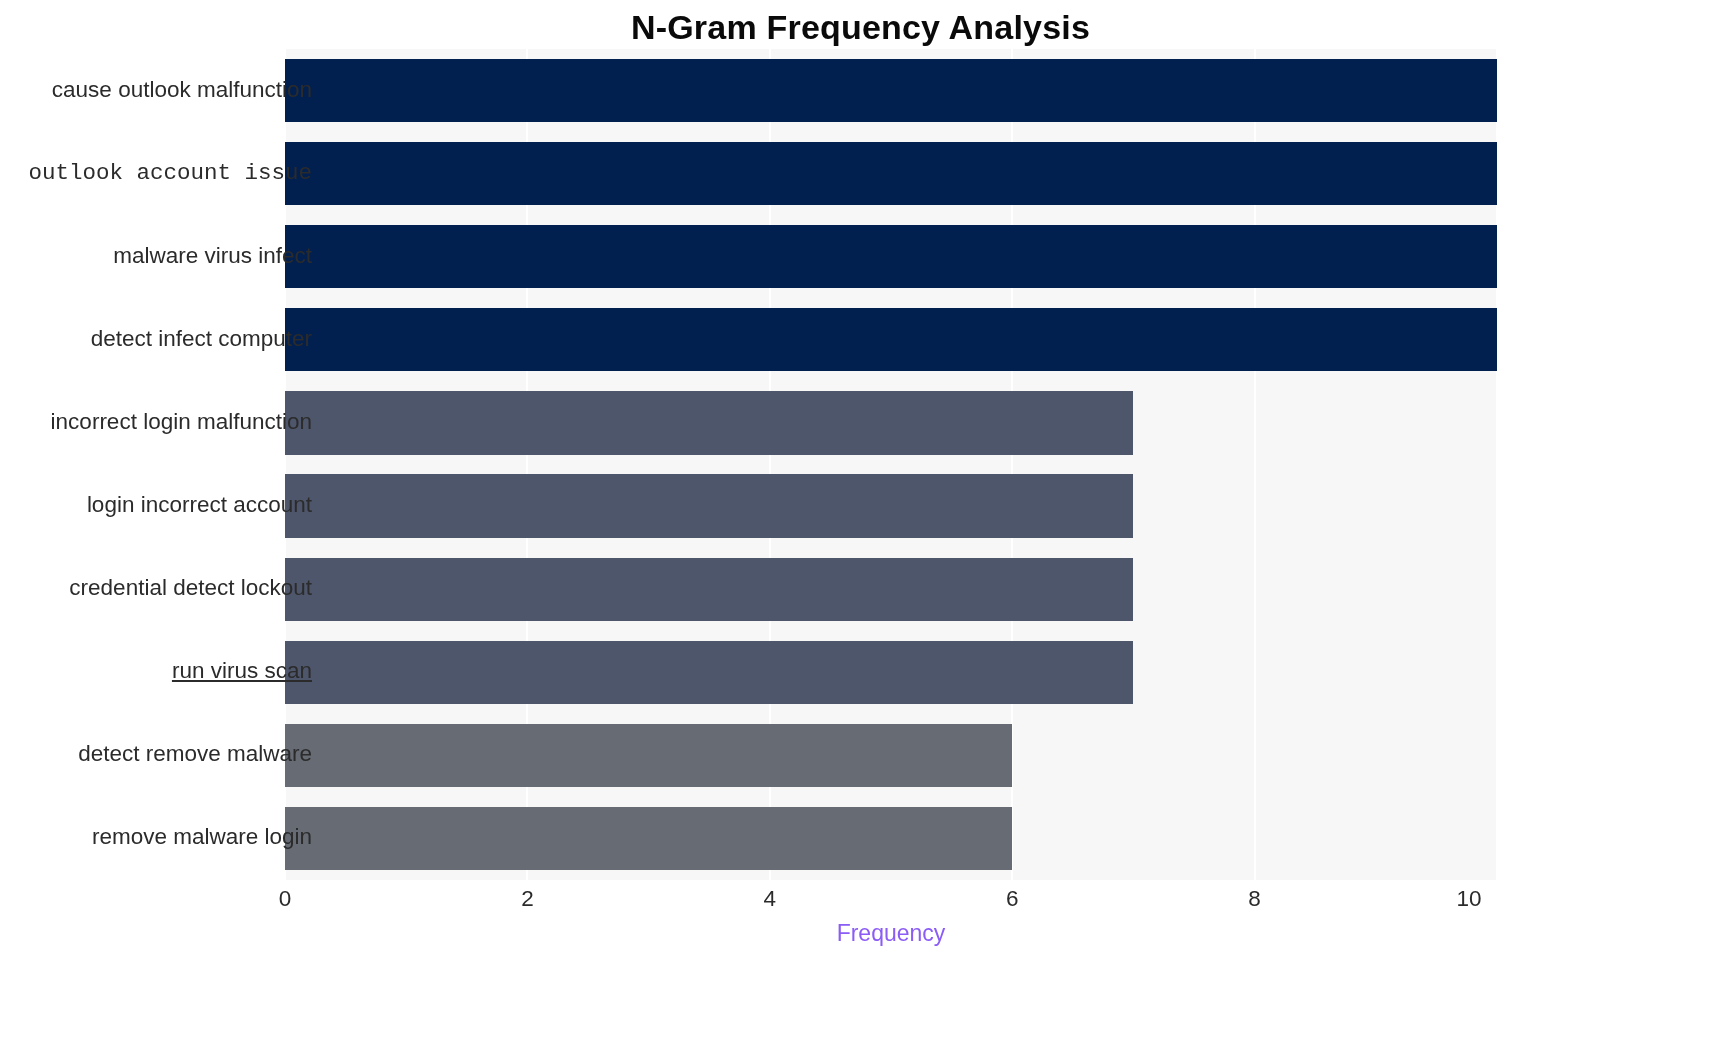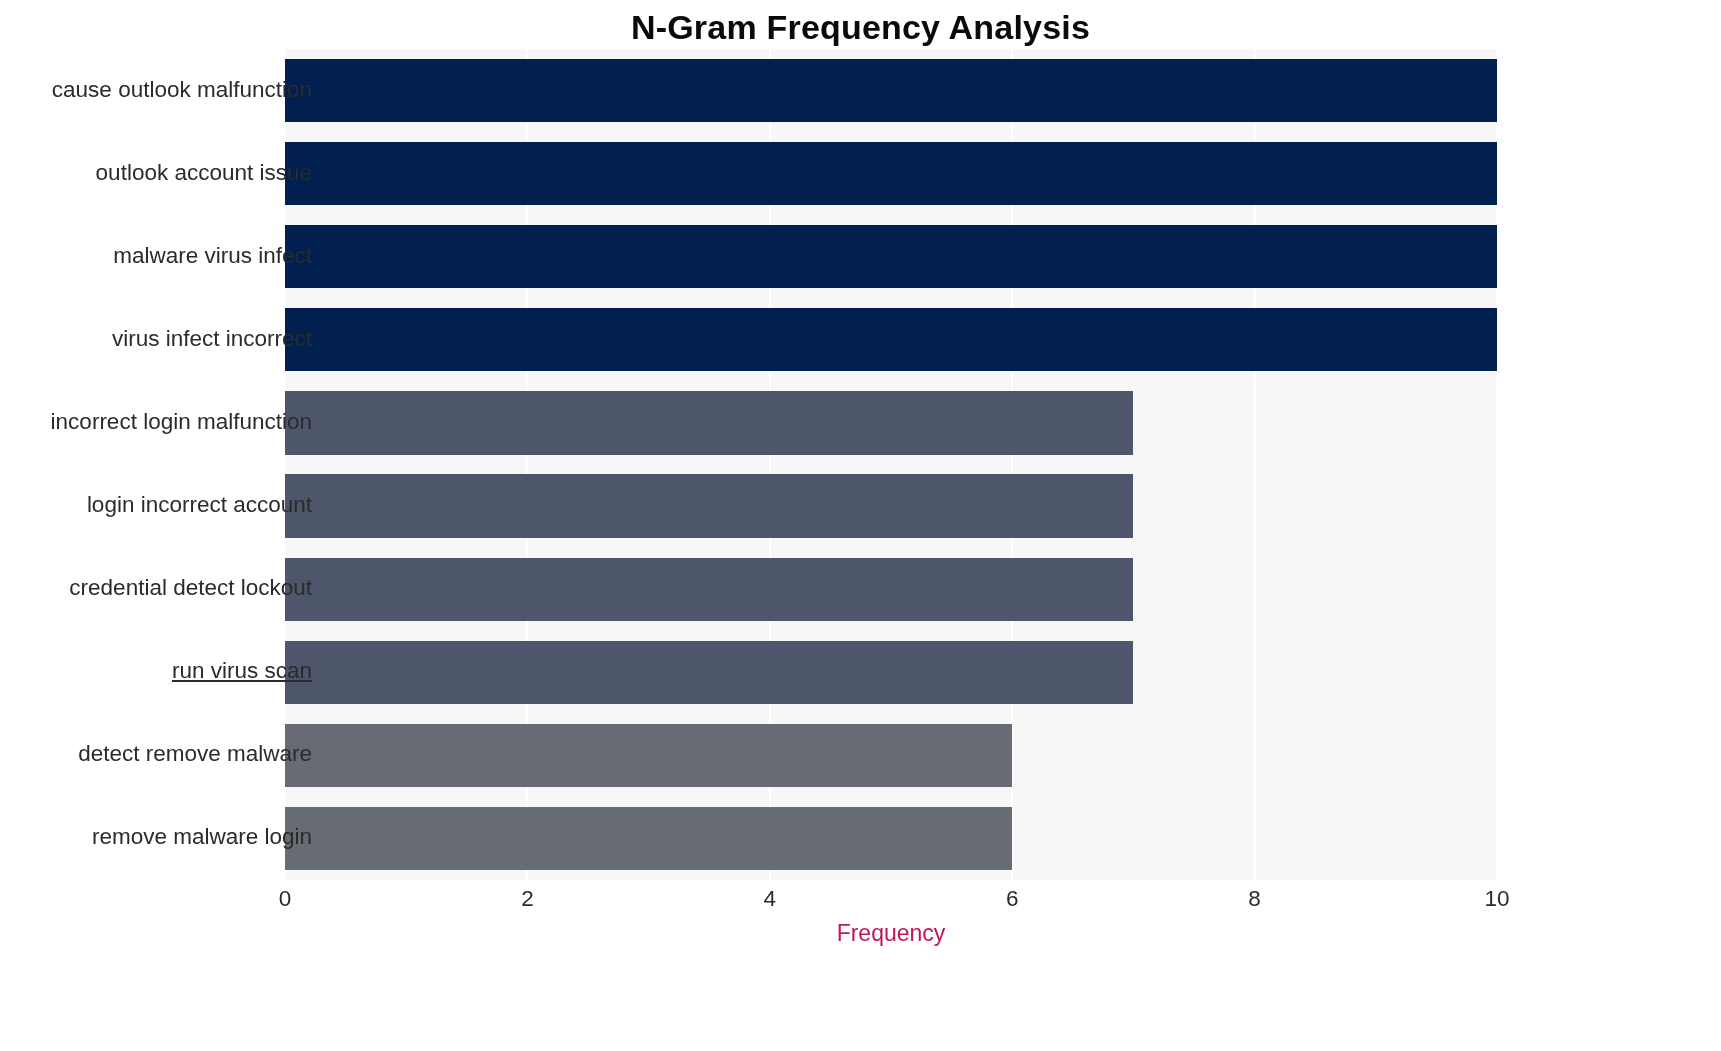--- a/index.html
+++ b/index.html
@@ -110,21 +110,21 @@
     line-height: 1;
   }
 
   .xaxis-title {
     position: absolute;
     left: 285px;
     top: 920px;
     width: 1212px;
     text-align: center;
     font-size: 23px;
-    color: #be185d;
+    color: #8b5cf6;
   }
 </style>
 </head>
 <body>
 
 <div class="figure">
 
   <div class="chart-title">N-Gram Frequency Analysis</div>
 
   <div class="plot-area">
@@ -145,35 +145,35 @@
         <div class="bar" title="login credential account: 7" style="top: 425.472px; height: 63.156px; width: 848.4px; background: rgb(78, 86, 107);"></div>
         <div class="bar" title="credential account lockout: 7" style="top: 508.572px; height: 63.156px; width: 848.4px; background: rgb(78, 86, 107);"></div>
         <div class="bar" title="run virus scan: 7" style="top: 591.672px; height: 63.156px; width: 848.4px; background: rgb(78, 86, 107);"></div>
         <div class="bar" title="detect remove malware: 6" style="top: 674.772px; height: 63.156px; width: 727.2px; background: rgb(102, 107, 116);"></div>
         <div class="bar" title="remove malware virus: 6" style="top: 757.872px; height: 63.156px; width: 727.2px; background: rgb(102, 107, 116);"></div>
       </div>
   </div>
 
   <div class="ylabels" id="ylabels">
       <div class="ylabel" style="top: 29.55px;">cause outlook malfunction</div>
-      <div class="ylabel" style="top: 112.65px;">outlook account issue</div>
+      <div class="ylabel" style="top: 112.65px; font-family: Liberation Mono, monospace;">outlook account issue</div>
       <div class="ylabel" style="top: 195.75px; text-align: right;">malware virus infect</div>
-      <div class="ylabel" style="top: 278.85px;">virus infect incorrect</div>
+      <div class="ylabel" style="top: 278.85px;">detect infect computer</div>
       <div class="ylabel" style="top: 361.95px;">incorrect login malfunction</div>
       <div class="ylabel" style="top: 445.05px;">login incorrect account</div>
       <div class="ylabel" style="top: 528.15px;">credential detect lockout</div>
       <div class="ylabel" style="top: 611.25px; text-decoration: underline;">run virus scan</div>
       <div class="ylabel" style="top: 694.35px;">detect remove malware</div>
       <div class="ylabel" style="top: 777.45px;">remove malware login</div>
     </div>
 
   <div class="xticks" id="xticks">
       <div class="xtick" style="left: 0px;">0</div>
       <div class="xtick" style="left: 242.4px;">2</div>
       <div class="xtick" style="left: 484.8px;">4</div>
       <div class="xtick" style="left: 727.2px;">6</div>
       <div class="xtick" style="left: 969.6px;">8</div>
-      <div class="xtick" style="left: 1212px;">10</div>
+      <div class="xtick" style="left: 1184px;">10</div>
     </div>
 
   <div class="xaxis-title">Frequency</div>
 
 </div>
 
 </body></html>

